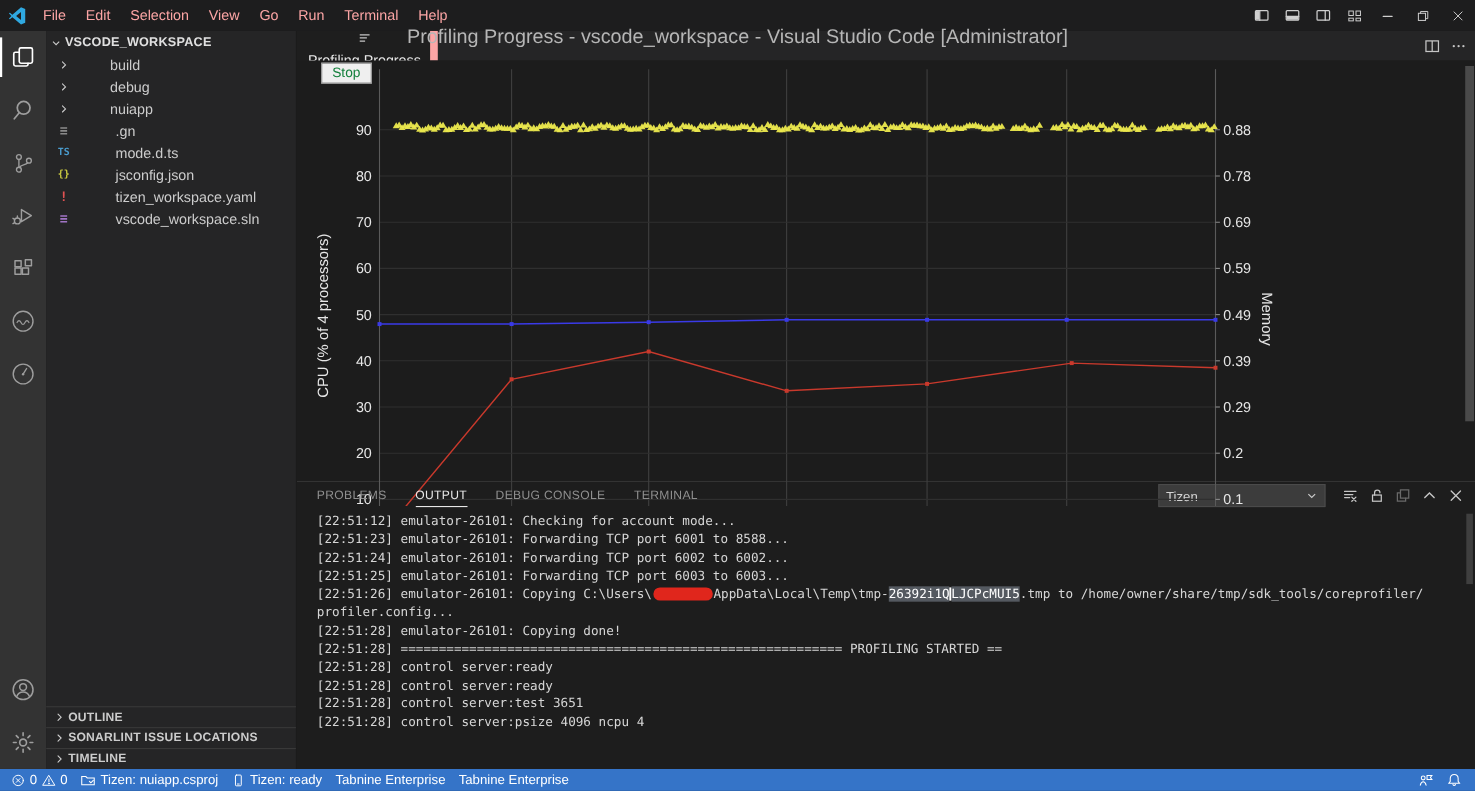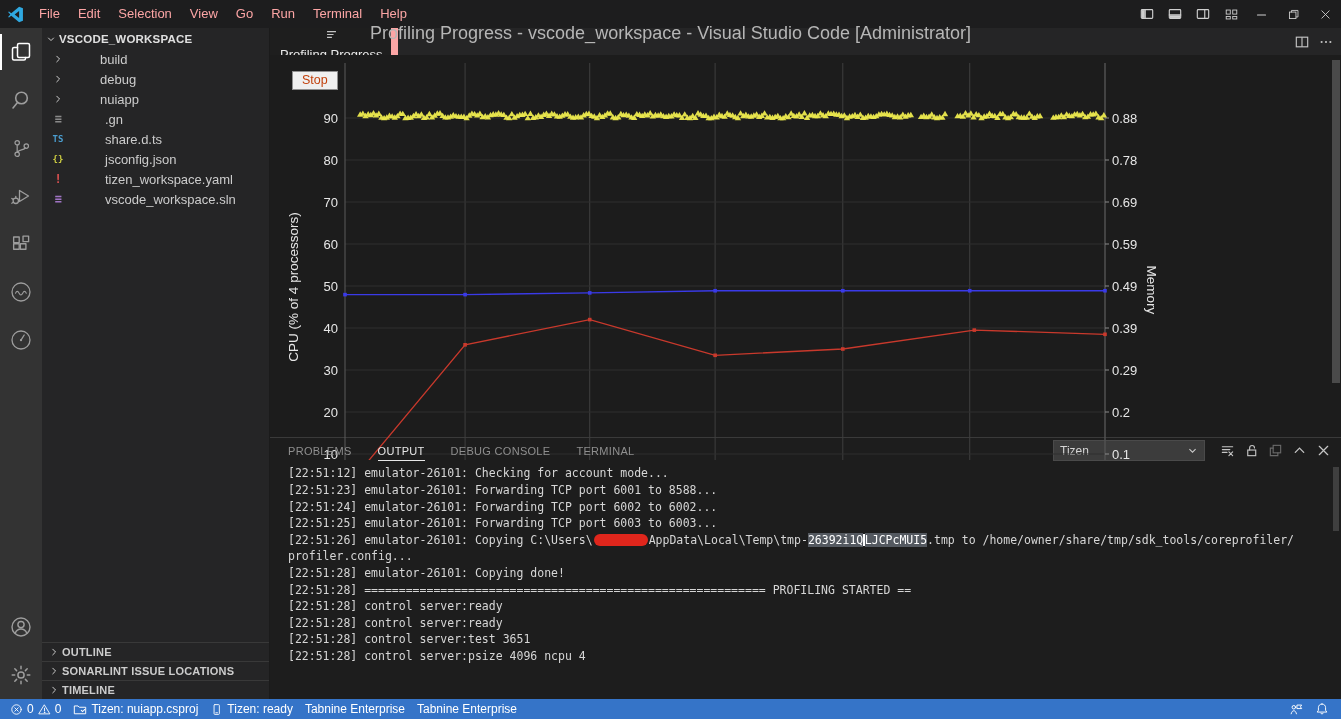--- a/index.html
+++ b/index.html
@@ -44,21 +44,21 @@
 
   
   #editorcol { flex:1; display:flex; flex-direction:column; min-width:0; }
   #tabbar { height:27px; background:#252526; display:flex; align-items:stretch; }
   .tab { background:#1e1e1e; display:flex; align-items:center; padding:0 8px 0 10px; gap:6px; border-right:7px solid #fca5a5;flex-direction:column; }
   .tab-label { font-size:13px; color:#e8e8e8; }
   .tab-close { color:#c0c0c0; display:flex; }
   .tab-actions { margin-left:auto; display:flex; align-items:center; padding-right:8px; gap:10px; color:#c5c5c5; }
 
   #edcontent { position:relative; height:405px; background:#1c1c1c; }
-  #stopbtn { position:absolute; left:22px; top:16px; z-index:5; background:#efefef; color:#c2410c;
+  #stopbtn { position:absolute; left:22px; top:2px; z-index:5; background:#efefef; color:#15803d;
     border:1px solid #8f8f8f; font-size:12.5px; font-family:"Liberation Sans",sans-serif;
     padding:1px 9px 2px; cursor:pointer; }
   #chart { position:absolute; inset:0; }
   #ed-scrollbar { position:absolute; right:1px; top:5px; width:8px; height:323px; background:rgba(130,130,130,.45); }
 
   
   #panel { height:277px; background:#1d1d1d; border-top:1px solid #3a3a3a; display:flex; flex-direction:column; }
   #panelbar { height:25px; display:flex; align-items:center; padding-left:18px; }
   .ptab { font-size:11px; letter-spacing:.3px; color:#8f8f8f; margin-right:26px; height:100%; display:flex; align-items:center; position:relative; }
   .ptab.active { color:#e7e7e7; }
@@ -288,21 +288,21 @@
             </svg>
           </span>
           <span>nuiapp</span>
         </div>
         <div class="tree-row file">
           <span class="fic big" style="color: rgb(138, 138, 138);">≡</span>
           <span>.gn</span>
         </div>
         <div class="tree-row file">
           <span class="fic" style="color: rgb(74, 156, 206);">TS</span>
-          <span>share.d.ts</span>
+          <span>mode.d.ts</span>
         </div>
         <div class="tree-row file">
           <span class="fic" style="color: rgb(203, 203, 65);">{}</span>
           <span>jsconfig.json</span>
         </div>
         <div class="tree-row file">
           <span class="fic big" style="color: rgb(224, 82, 82);">!</span>
           <span>tizen_workspace.yaml</span>
         </div>
         <div class="tree-row file">

